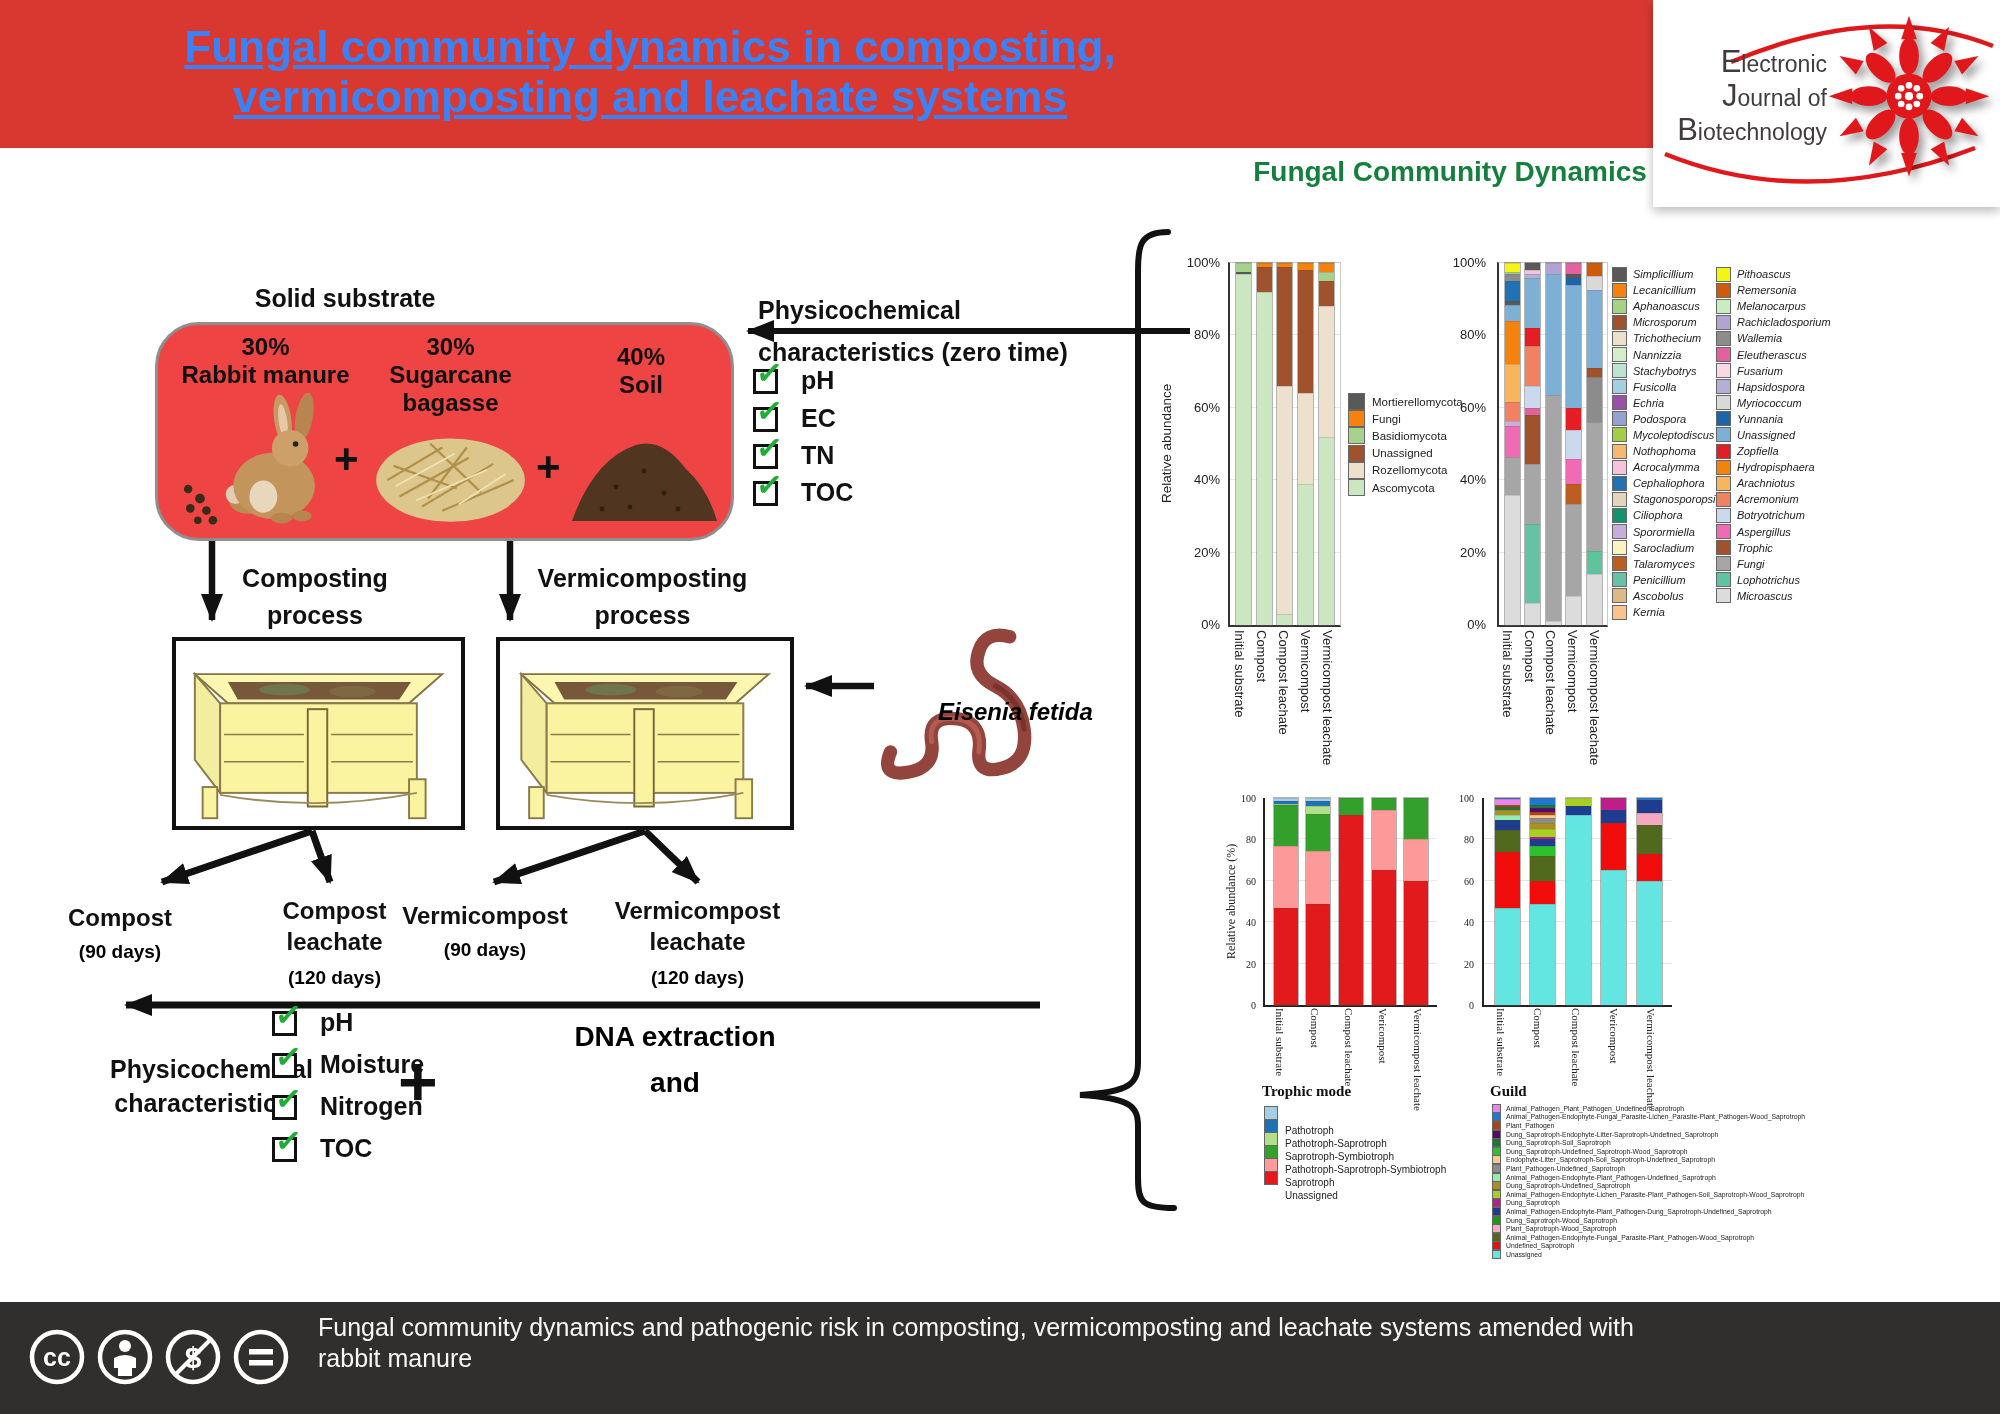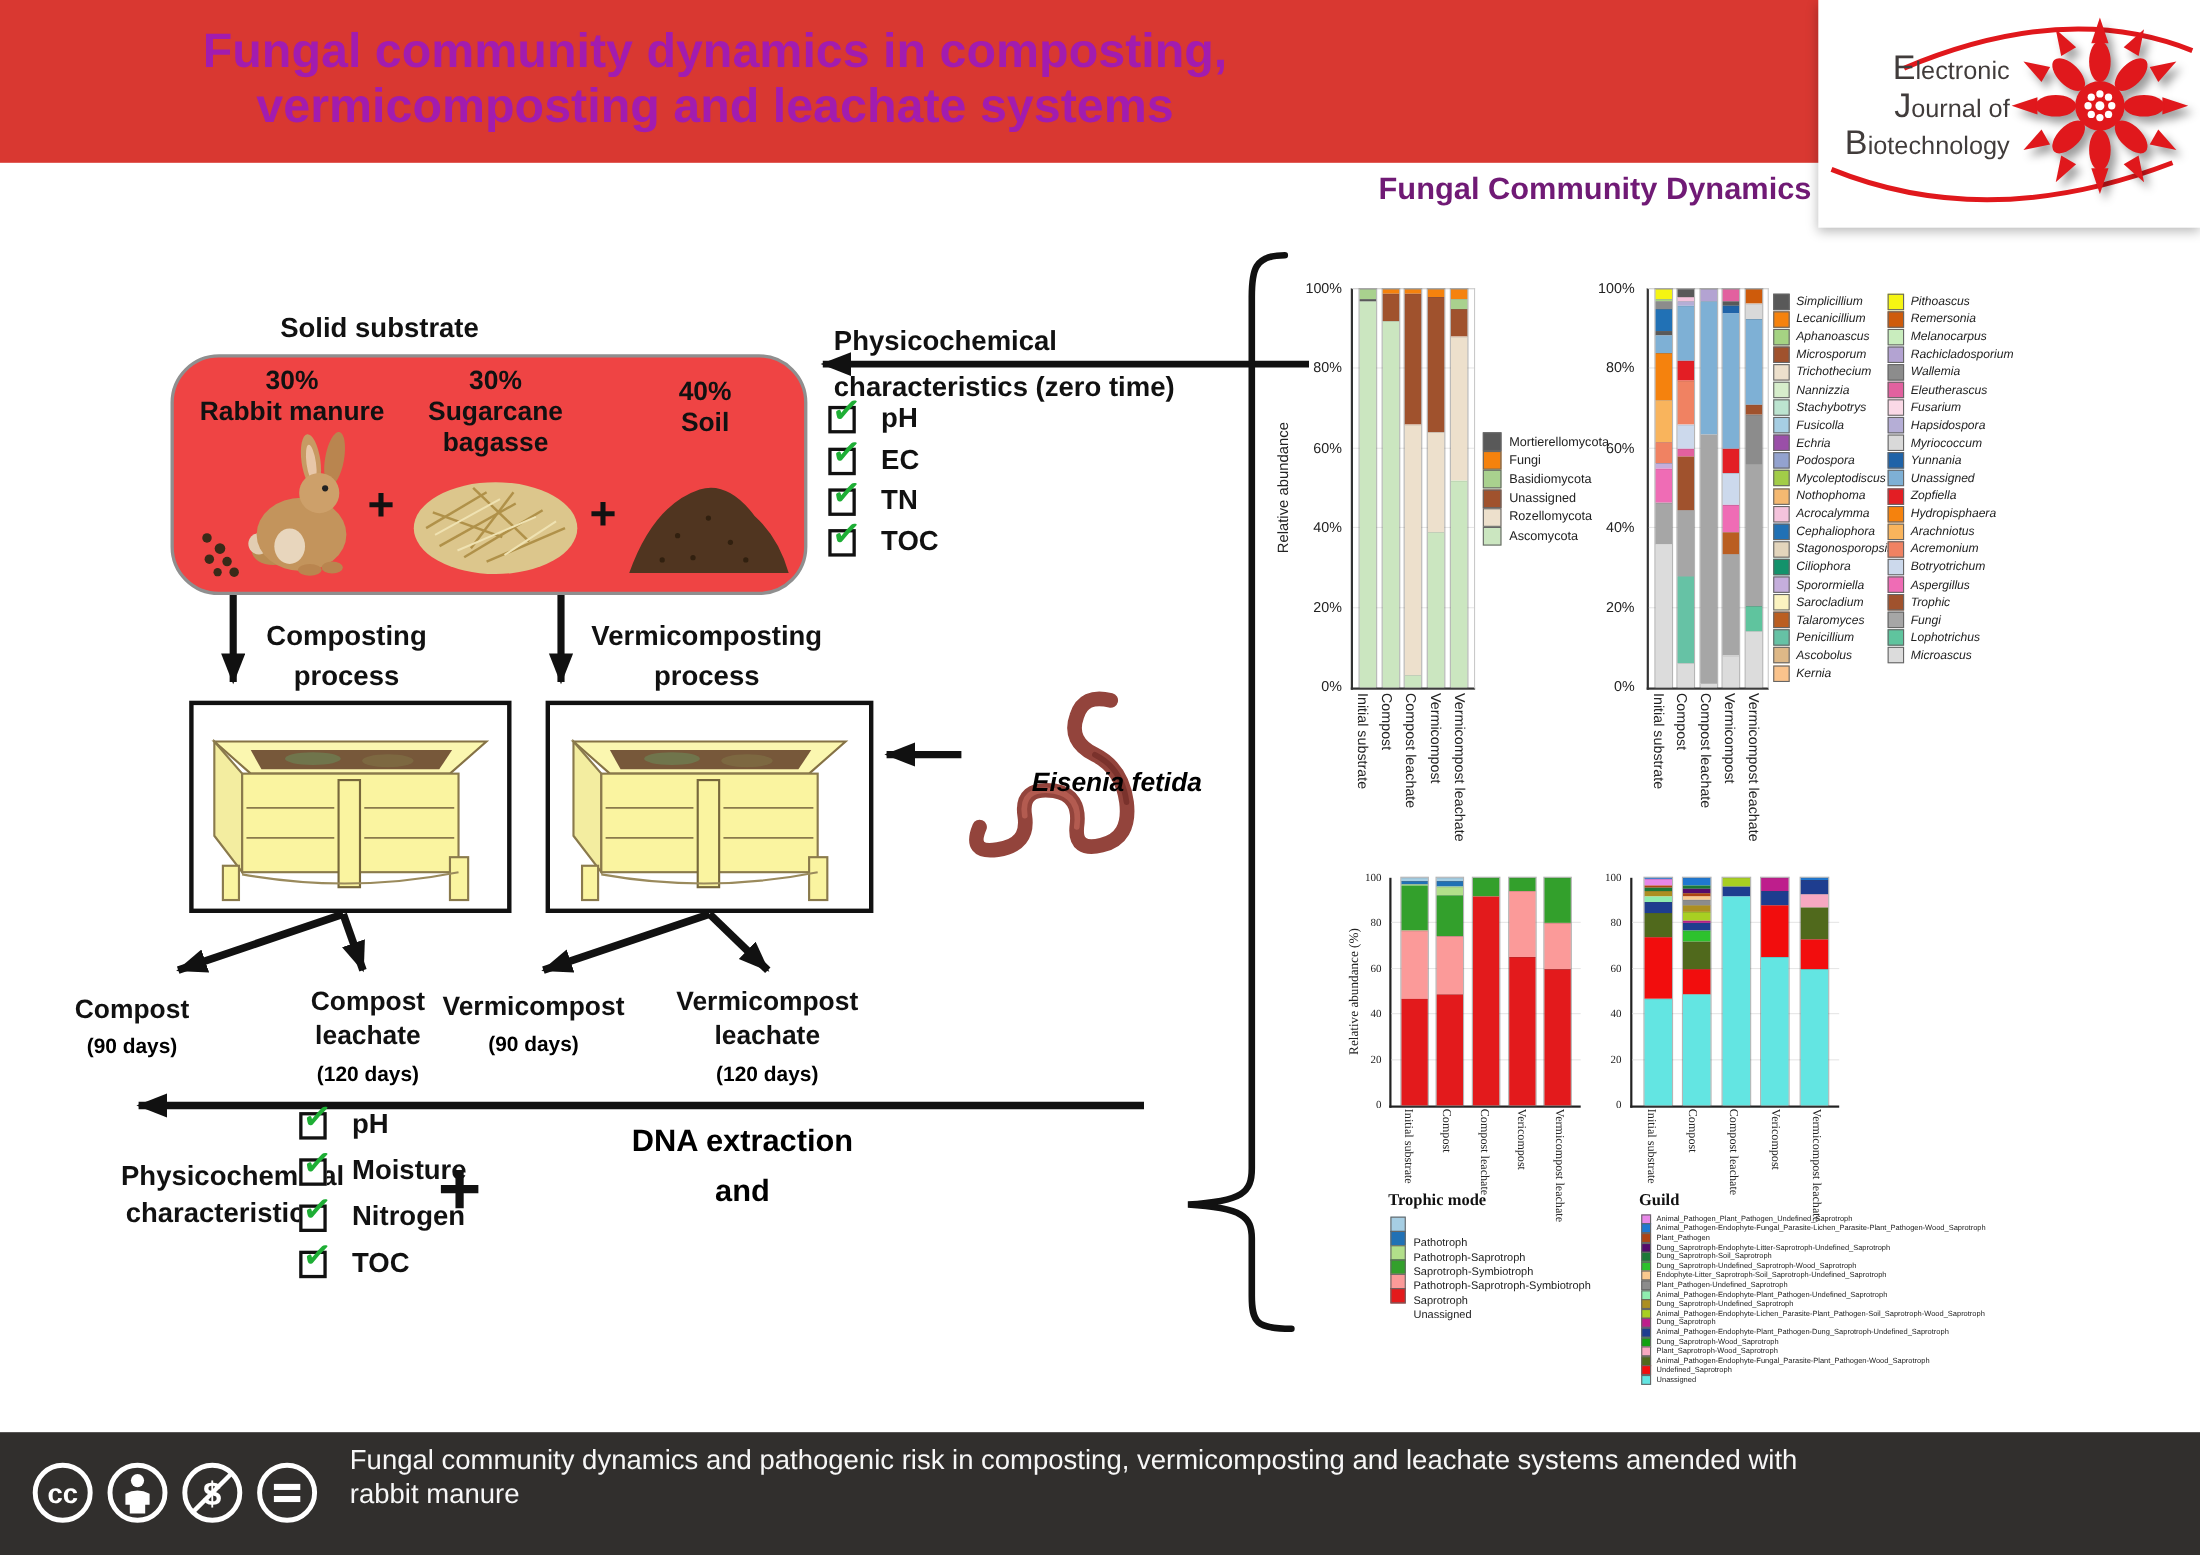--- a/index.html
+++ b/index.html
@@ -1,42 +1,42 @@
 <!DOCTYPE html>
 <html><head>
 <meta charset="utf-8">
 <style>
   html,body{margin:0;padding:0;}
   body{width:2000px;height:1414px;position:relative;background:#fff;
        font-family:"Liberation Sans", sans-serif;overflow:hidden;}
   .abs{position:absolute;}
   
   .header{left:0;top:0;width:2000px;height:148px;background:#d93831;}
-  .header-title{left:150px;top:22px;width:1000px;text-align:center;color:#a21caf;
-    font-size:44px;font-weight:bold;line-height:50px;}
+  .header-title{left:150px;top:22px;width:1000px;text-align:center;color:#3b82f6;
+    font-size:44px;font-weight:bold;line-height:50px;text-decoration:underline;}
   
   .logo-box{left:1653px;top:0;width:347px;height:207px;background:#fff;
     box-shadow:0 4px 10px rgba(0,0,0,.28);}
   .logo-text{position:absolute;left:6px;top:46px;width:168px;text-align:right;
     color:#413c3b;font-size:23px;line-height:31px;}
   .logo-line::first-letter{font-size:31px;}
   .rosette{position:absolute;left:172px;top:10px;filter:drop-shadow(5px 6px 4px rgba(0,0,0,.38));}
   
   .b25{font-size:25px;font-weight:bold;color:#111;}
   .b24{font-size:24px;font-weight:bold;color:#111;}
   .center{text-align:center;}
   .chkrow{display:flex;align-items:center;gap:24px;position:absolute;}
   .chk{position:relative;width:24px;height:26px;display:inline-block;}
   .chk .box{position:absolute;left:0;bottom:0;width:19px;height:19px;border:3px solid #111;background:#fff;}
   .chk .tick{position:absolute;left:3px;top:-14px;color:#1eae35;font-size:32px;font-weight:bold;transform:rotate(6deg);}
   .substrate-box{left:155px;top:322px;width:573px;height:213px;border:3px solid #8f8f8f;border-radius:44px;background:#ef4444;}
   .bin-frame{border:4px solid #111;background:#fff;}
   .plusbig{font-weight:bold;color:#111;}
   
-  .charts-title{left:1150px;top:156px;width:600px;text-align:center;font-size:28px;font-weight:bold;color:#701a75;}
+  .charts-title{left:1150px;top:156px;width:600px;text-align:center;font-size:28px;font-weight:bold;color:#15803d;}
   .plot{position:absolute;background:#fff;display:flex;justify-content:space-evenly;align-items:stretch;}
   .plotAB{border:1px solid #c9c9c9;border-left:2px solid #333;border-bottom:2px solid #333;}
   .plotCD{border-left:2px solid #222;border-bottom:2px solid #222;}
   .vbar{display:flex;flex-direction:column-reverse;height:100%;position:relative;z-index:1;
         outline:1px solid rgba(90,90,90,.45);}
   .plotA .vbar{width:15px;}.plotB .vbar{width:15px;}
   .plotC .vbar{width:24px;}.plotD .vbar{width:25px;}
   .seg{width:100%;box-shadow:inset 0 0.5px 0 rgba(70,70,70,.35);}
   .gridline{position:absolute;left:0;right:0;height:1px;background:#e6e6e6;}
   .yticks{position:absolute;}

